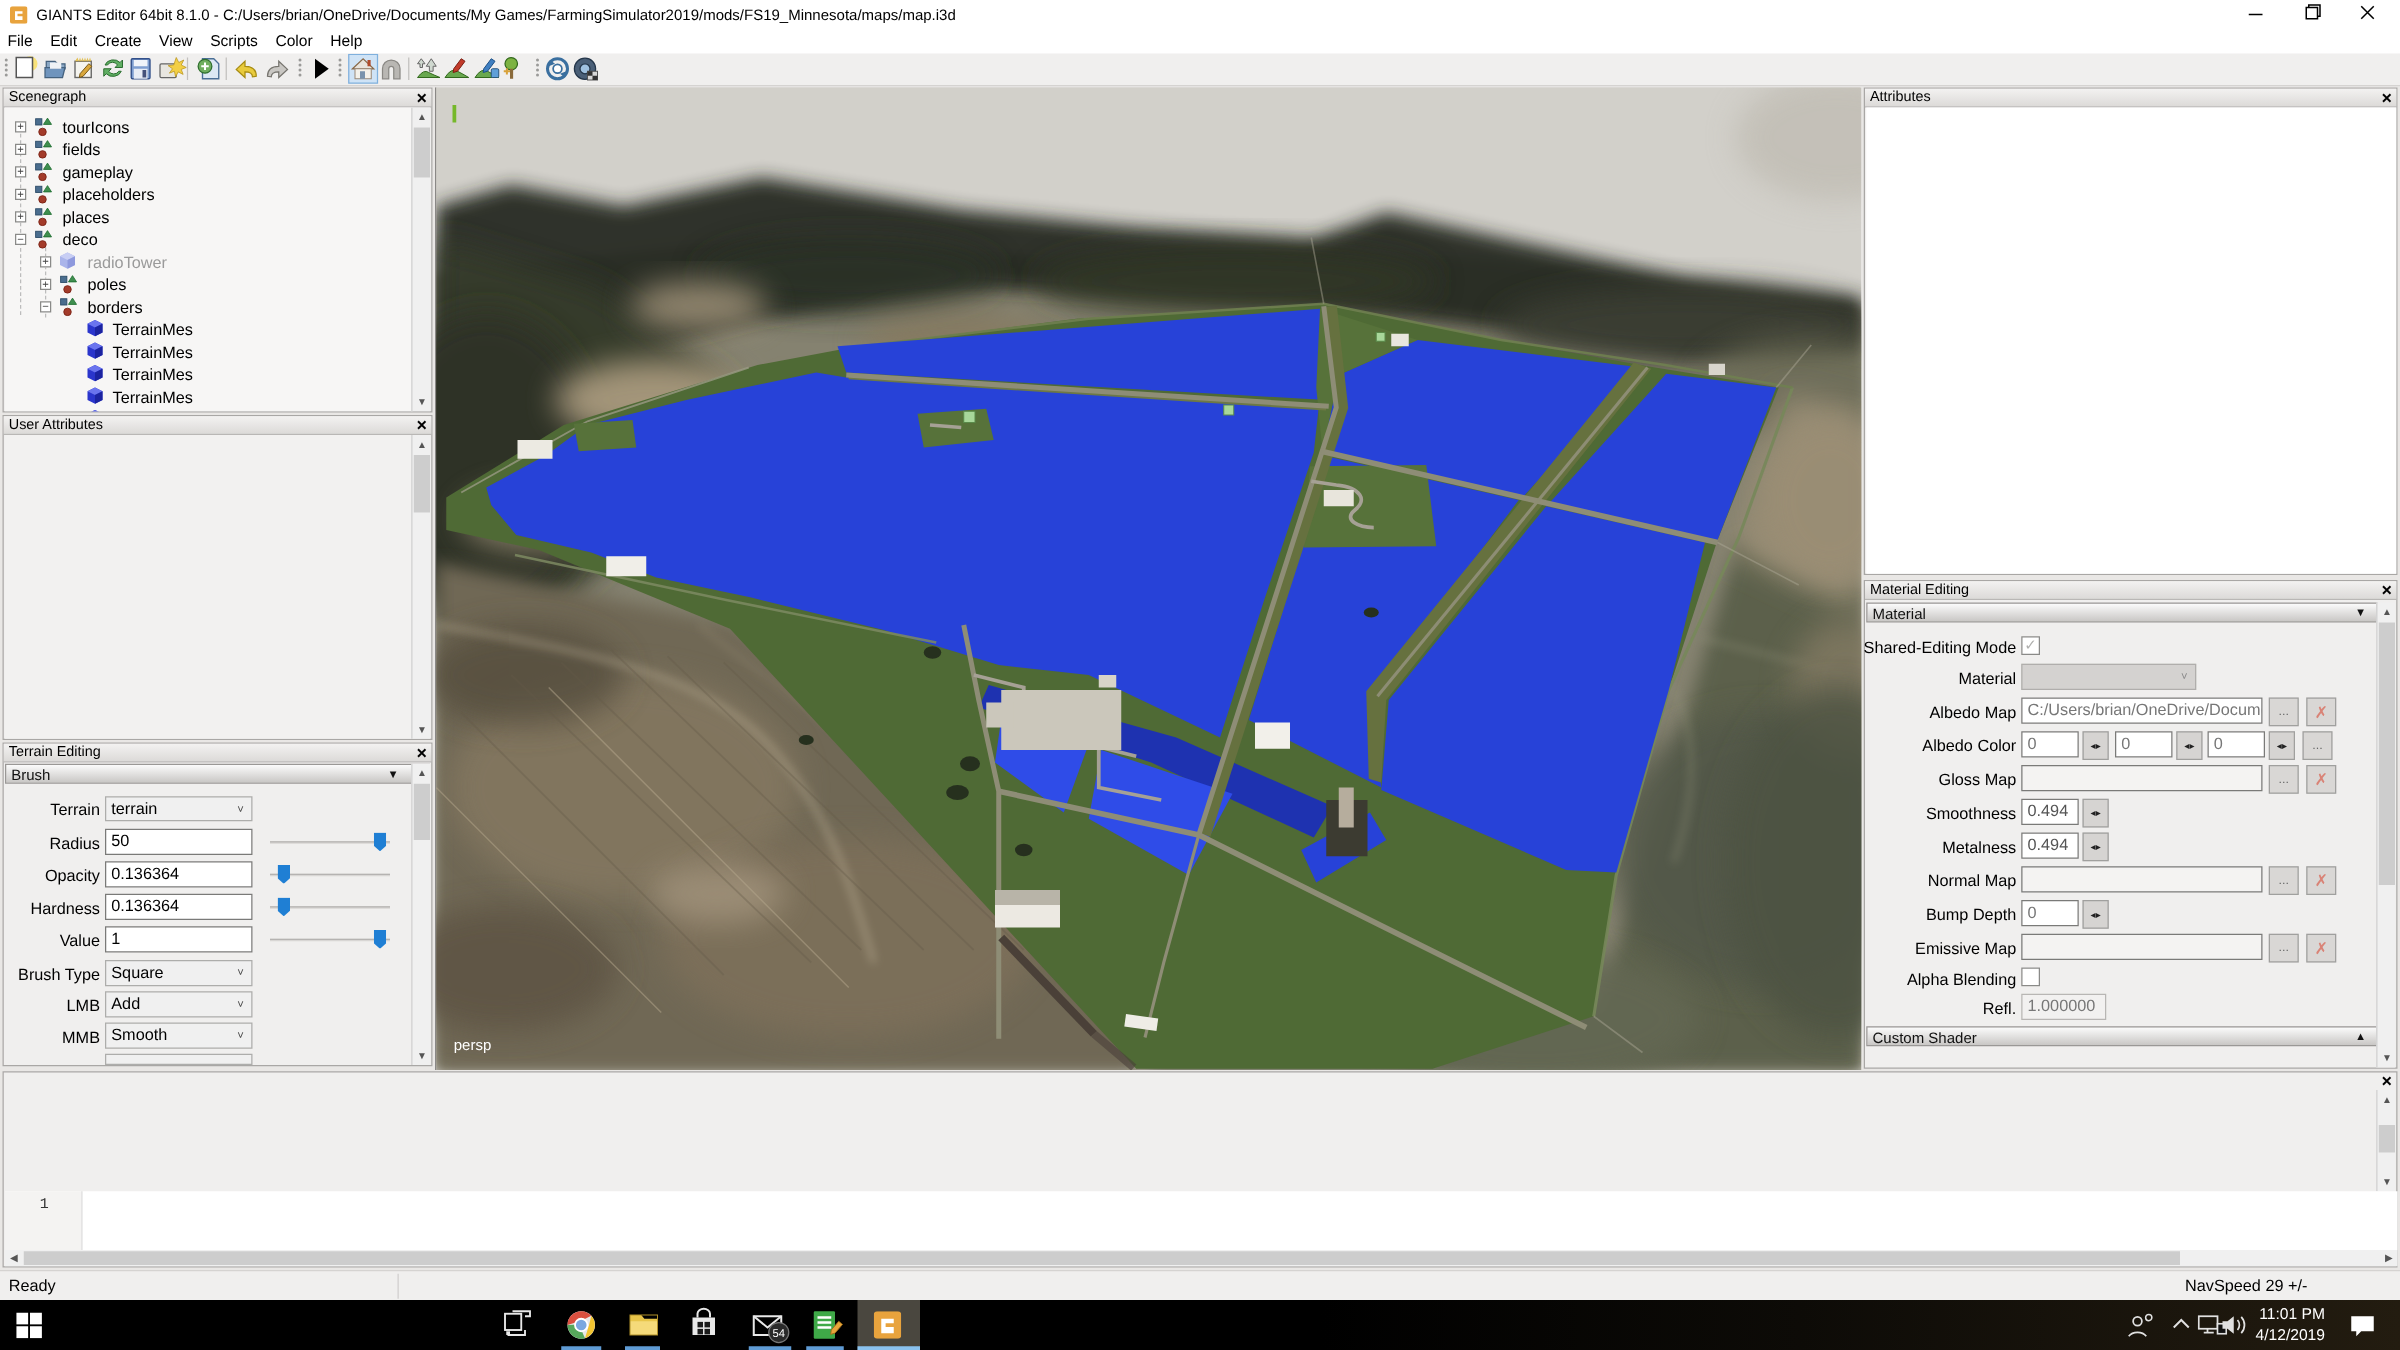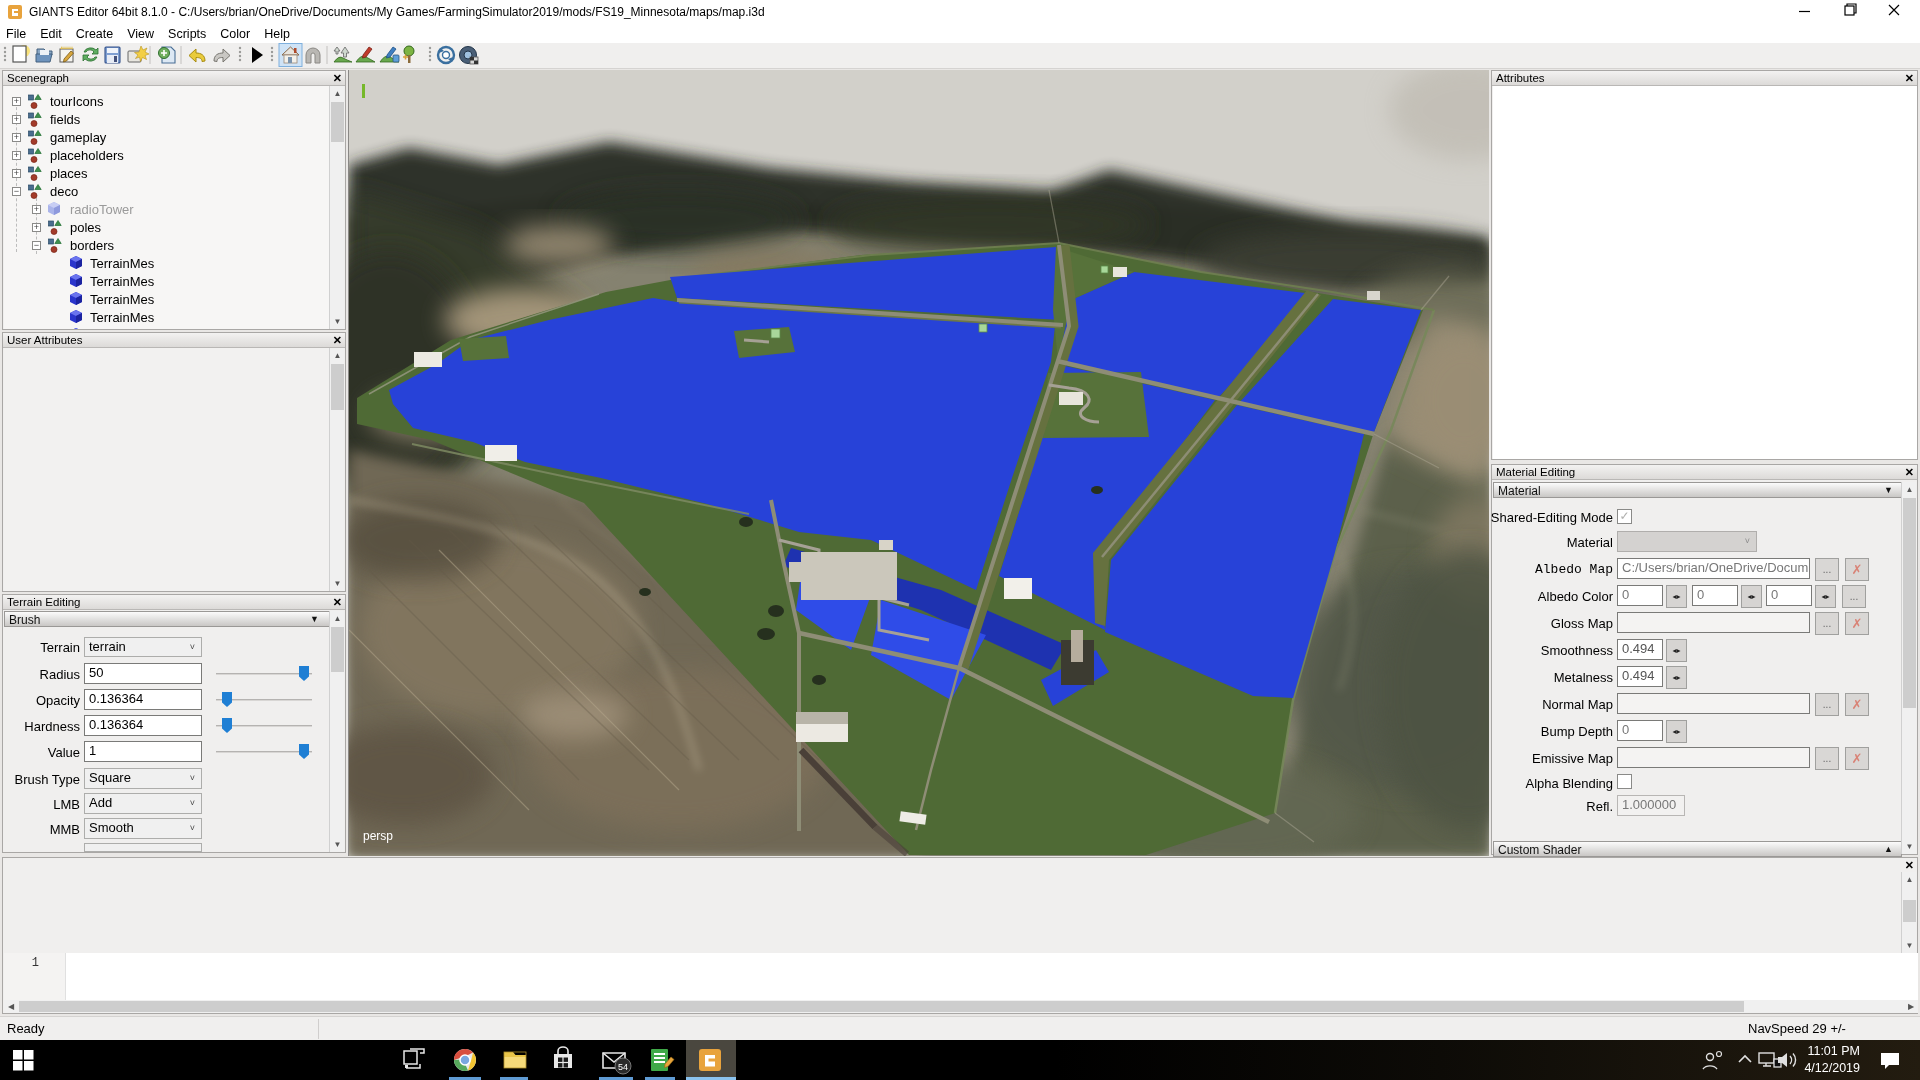--- a/index.html
+++ b/index.html
@@ -507,21 +507,21 @@
   <div class="ptitle">Material Editing</div>
     <div class="px">✕</div>
   <div class="sect" style="top:17px;width:409px;">Material<span class="sarr" style="right:8px">▼</span></div>
   <div class="abs" style="left:1px;top:34px;width:409px;height:345px;background:#f0efee;" id="matbody">
     <div class="flabel" style="left:-40px;top:11px;width:160px;white-space:nowrap;">Shared-Editing Mode</div>
     <div class="abs" style="left:124px;top:10px;width:15px;height:15px;background:#fff;border:1px solid #8a8a88;color:#b0b0ae;font-size:12px;line-height:13px;text-align:center;">✓</div>
     <div class="flabel" style="left:0;top:36px;width:120px;">Material</div>
     <div class="abs" style="left:124px;top:32px;width:140px;height:21px;background:#d4d2d0;border:1px solid #b0aeac;">
         <span class="chev" style="right:6px;top:4px;color:#888">˅</span>
       </div>
-    <div class="flabel" style="left:0;top:63px;width:120px;font-family:Liberation Mono, monospace;">Albedo Map</div>
+    <div class="flabel" style="left:0;top:63px;width:120px;">Albedo Map</div>
     <div class="finput" style="left:124px;top:59px;width:193px;height:21px;color:#777;overflow:hidden;white-space:nowrap;">C:/Users/brian/OneDrive/Documen</div>
     <div class="mbtn" style="left:322px;top:59px;width:24px;height:23px;line-height:21px;">...</div>
     <div class="mbtn" style="left:352px;top:59px;width:24px;height:23px;line-height:21px;color:#d98376;font-size:13px;">✗</div>
     <div class="flabel" style="left:0;top:90px;width:120px;">Albedo Color</div>
     <div class="finput" style="left:124px;top:86px;width:46px;height:21px;color:#777;">0</div>
     <div class="spin" style="left:173px;top:86px;width:21px;height:23px;line-height:22px;">◂▸</div>
     <div class="finput" style="left:199px;top:86px;width:46px;height:21px;color:#777;">0</div>
     <div class="spin" style="left:248px;top:86px;width:21px;height:23px;line-height:22px;">◂▸</div>
     <div class="finput" style="left:273px;top:86px;width:46px;height:21px;color:#777;">0</div>
     <div class="spin" style="left:322px;top:86px;width:21px;height:23px;line-height:22px;">◂▸</div>
@@ -545,21 +545,21 @@
     <div class="spin" style="left:173px;top:221px;width:21px;height:23px;line-height:22px;">◂▸</div>
     <div class="flabel" style="left:0;top:252px;width:120px;">Emissive Map</div>
     <div class="finput" style="left:124px;top:248px;width:193px;height:21px;background:#f4f3f2;"></div>
     <div class="mbtn" style="left:322px;top:248px;width:24px;height:23px;line-height:21px;">...</div>
     <div class="mbtn" style="left:352px;top:248px;width:24px;height:23px;line-height:21px;color:#d98376;font-size:13px;">✗</div>
     <div class="flabel" style="left:0;top:277px;width:120px;">Alpha Blending</div>
     <div class="abs" style="left:124px;top:275px;width:15px;height:15px;background:#fff;border:1px solid #8a8a88;"></div>
     <div class="flabel" style="left:0;top:300px;width:120px;">Refl.</div>
     <div class="finput" style="left:124px;top:296px;width:68px;height:21px;color:#777;background:#f2f1f0;border-color:#b8b6b4;">1.000000</div>
   </div>
-  <div class="sect" style="top:376px;width:409px;">Custom Shader<span class="sarr" style="right:8px">▲</span></div>
+  <div class="sect" style="top:356px;width:409px;">Custom Shader<span class="sarr" style="right:8px">▲</span></div>
   <div class="vscroll" style="right:1px;top:17px;height:372px;">
     <div class="sbarr" style="top:0">▲</div>
     <div class="vthumb" style="top:16px;height:210px;"></div>
     <div class="sbarr" style="bottom:0">▼</div>
   </div>
 </div>
 <div id="console">
     <div class="px">✕</div>
   <div class="vscroll" style="right:1px;top:14px;height:81px;border-left:1px solid #d0d0d0;">
     <div class="sbarr" style="top:0">▲</div>

